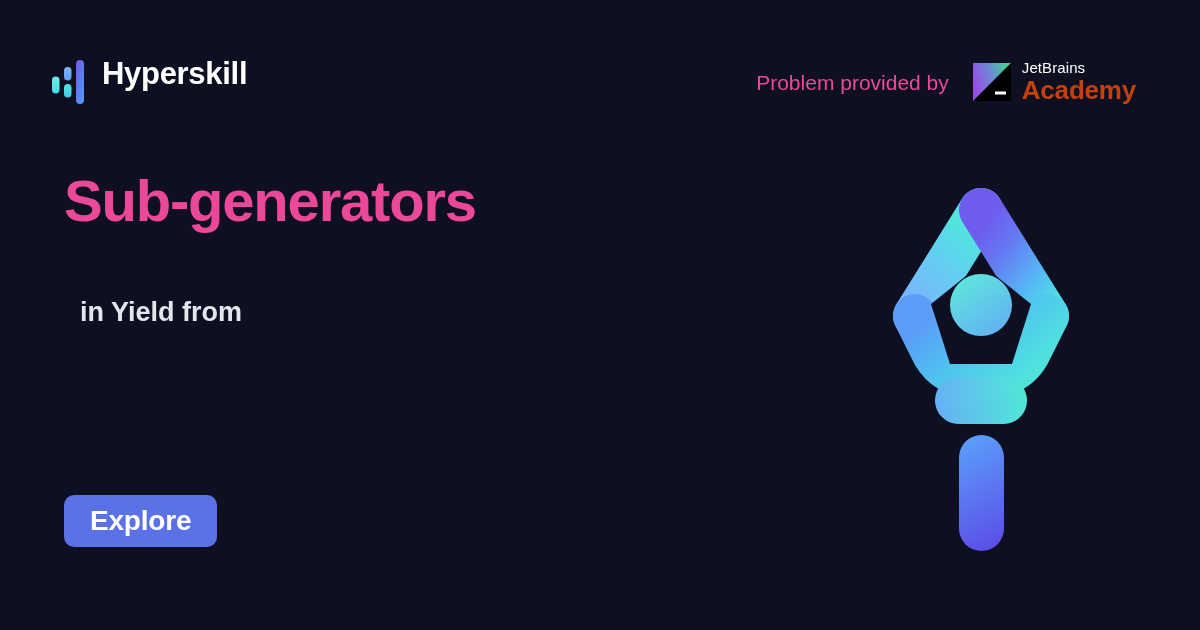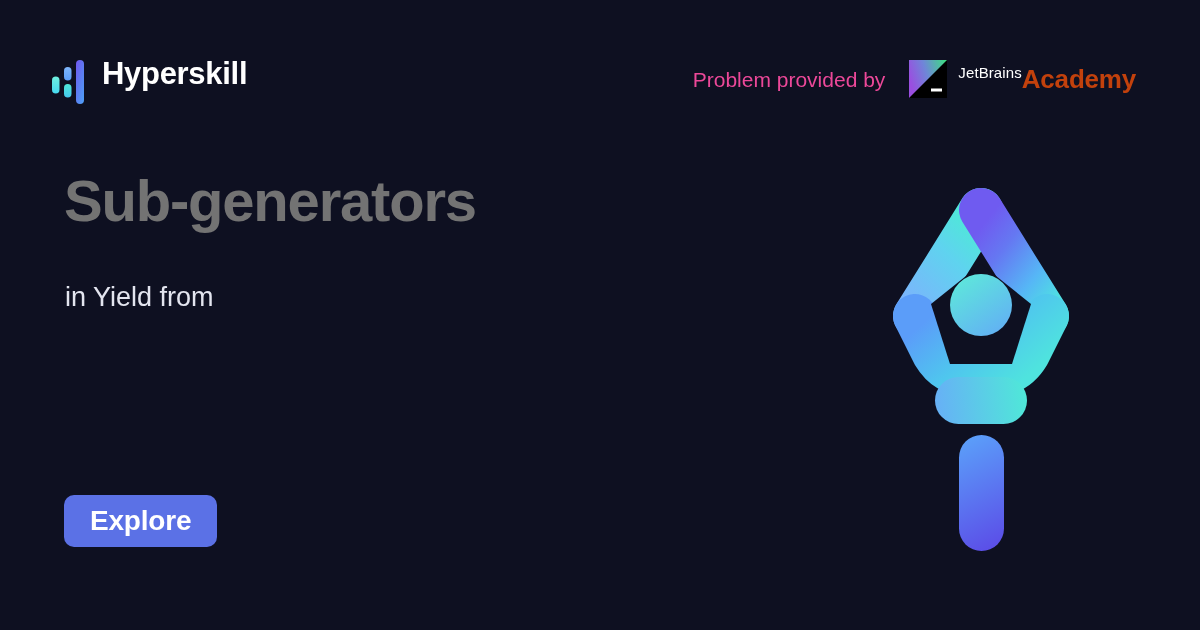--- a/index.html
+++ b/index.html
@@ -82,20 +82,21 @@
   #jb-square {
     position: relative;
     width: 38px;
     height: 38px;
     flex: 0 0 auto;
     display: block;
   }
 
   #jb-text {
     display: flex;
+    flex-direction: column;
     justify-content: center;
     line-height: 1;
   }
 
   #jb-jetbrains {
     color: #ffffff;
     font-size: 15px;
     font-weight: normal;
     letter-spacing: 0.1px;
     line-height: 1.05;
@@ -115,36 +116,36 @@
   
   #main {
     position: absolute;
     left: 64px;
     top: 170px;
     width: 780px;
     height: 420px;
   }
 
   #page-title {
-    color: #737373;
+    color: #ec4899;
     font-size: 58px;
     font-weight: bold;
     letter-spacing: -1.2px;
     line-height: 1.08;
     margin: 0;
     padding: 0;
     white-space: nowrap;
   }
 
   #page-subtitle {
     color: #e3e5ef;
     font-size: 27px;
-    font-weight: normal;
+    font-weight: bold;
     line-height: 1.1;
-    margin: 1px;
+    margin: 16px;
     padding: 0;
     position: absolute;
     top: 112px;
     left: 0;
     white-space: nowrap;
   }
 
   #explore-button {
     position: absolute;
     left: 0;

